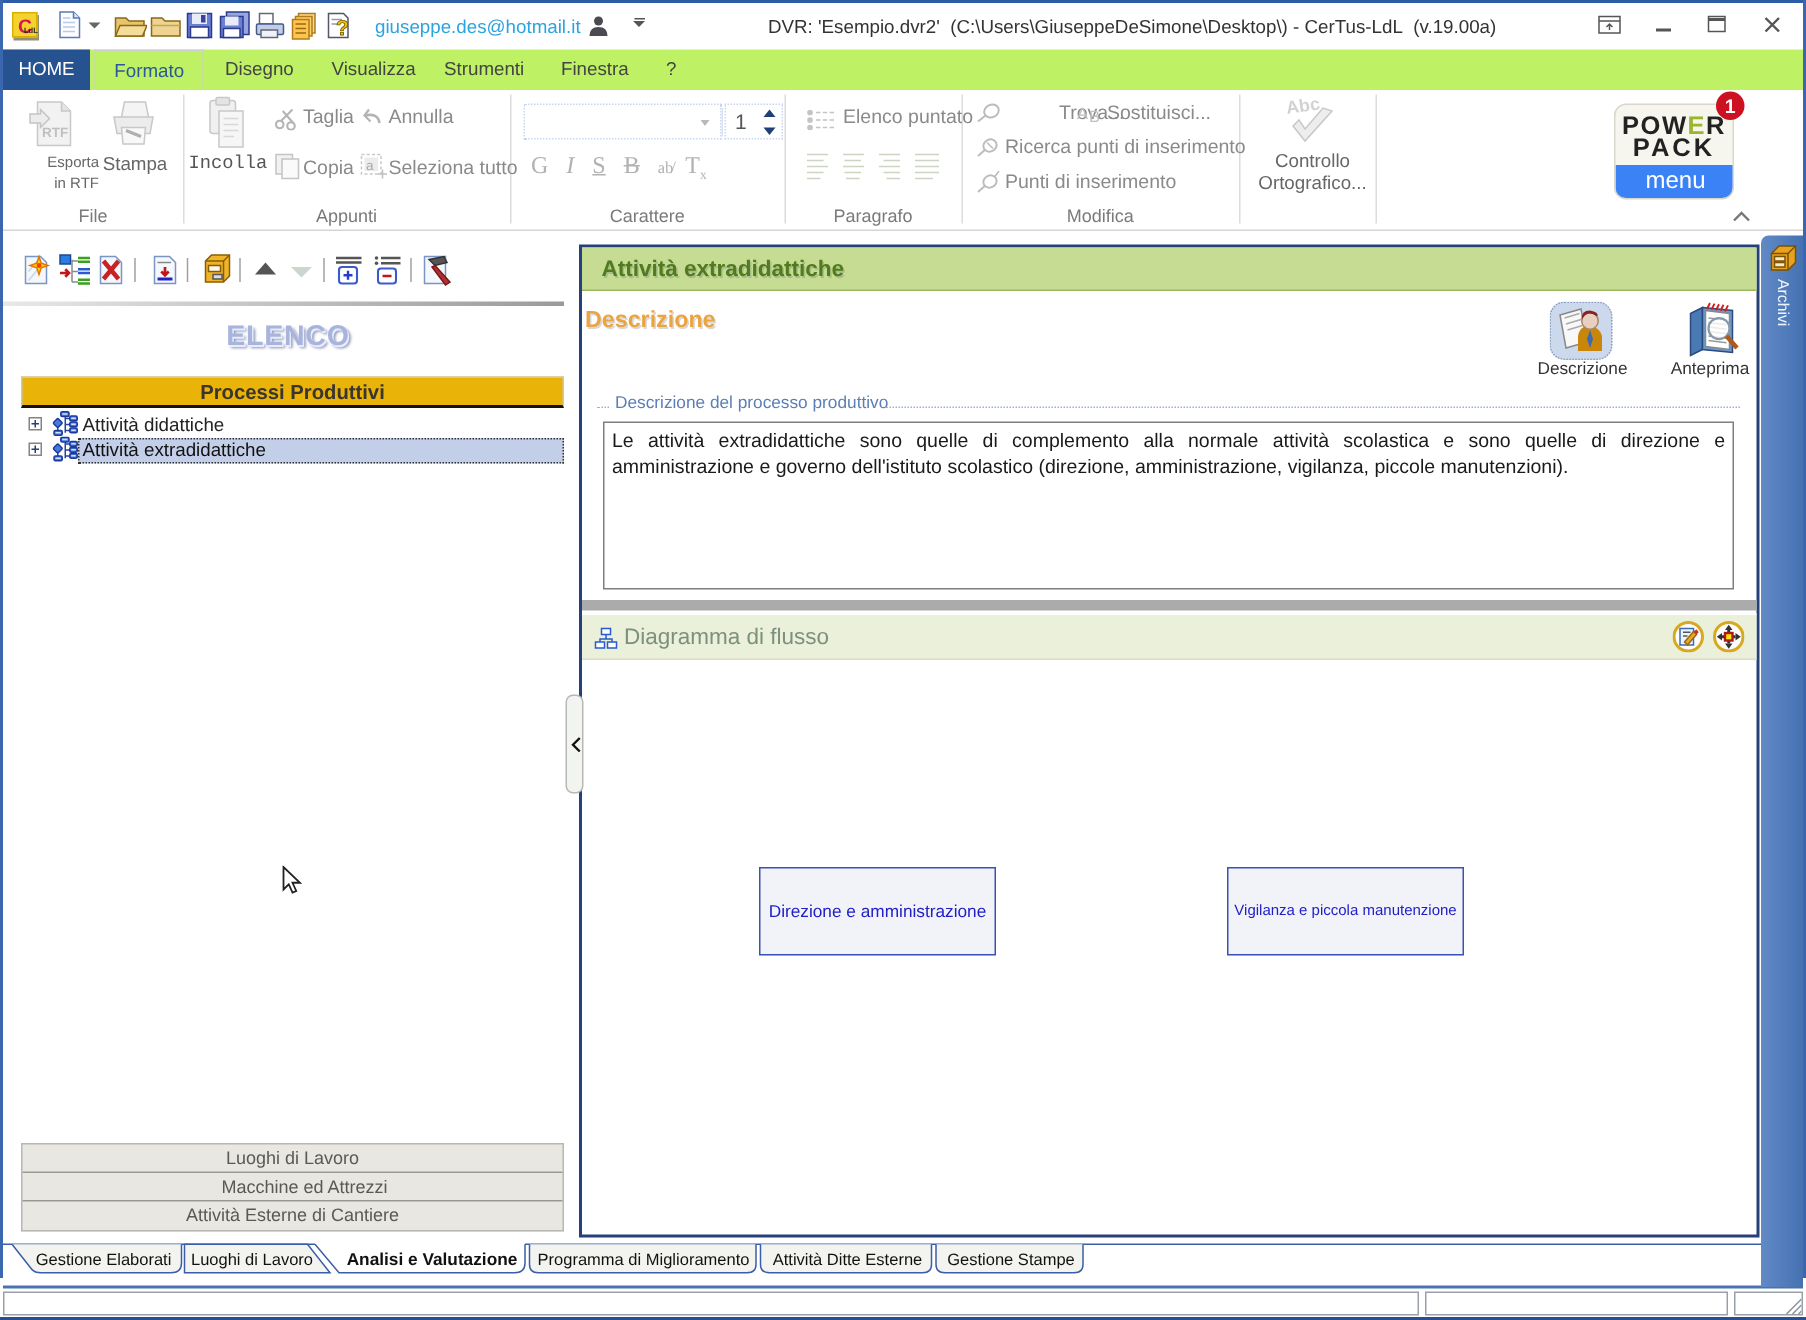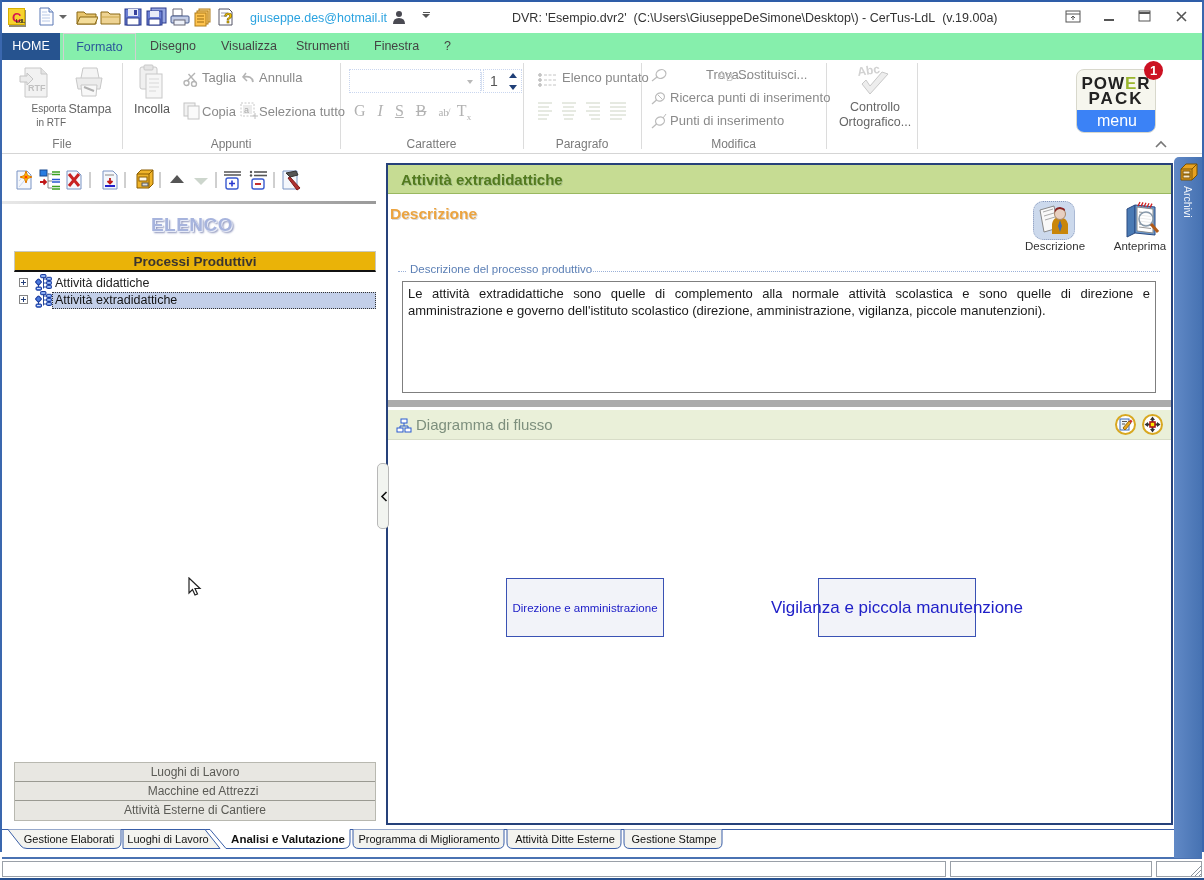--- a/index.html
+++ b/index.html
@@ -97,21 +97,21 @@
   <div class="abs" style="left:1102px;top:17px;width:10px;height:2px;background:#555;"></div>
   <svg class="abs" style="left:1136px;top:8px" width="13" height="13">
       <rect x="1" y="1" width="11" height="10" fill="none" stroke="#555"></rect>
       <path d="M1 3 L12 3" stroke="#555" stroke-width="2"></path>
     </svg>
   <svg class="abs" style="left:1173px;top:8px" width="13" height="13">
       <path d="M2 2 L11 11 M11 2 L2 11" stroke="#555" stroke-width="1.6"></path>
     </svg>
 </div>
 
-<div id="tabrow" class="abs" style="left:2px;top:33px;width:1200px;height:27px;background:#86efac;font-size:12.5px;">
+<div id="tabrow" class="abs" style="left:2px;top:33px;width:1200px;height:27px;background:#bef264;font-size:12.5px;">
   <div class="abs" style="left:0;top:0;width:58px;height:27px;background:#26538f;color:#fff;text-align:center;line-height:27px;">HOME</div>
   <div class="abs" style="left:61px;top:0;width:73px;height:27px;border:1px solid #d0d0d0;border-bottom:none;color:#2b579a;text-align:center;line-height:26px;">Formato</div>
   <div class="abs" style="left:148px;top:6px;color:#444;">Disegno</div>
   <div class="abs" style="left:219px;top:6px;color:#444;">Visualizza</div>
   <div class="abs" style="left:294px;top:6px;color:#444;">Strumenti</div>
   <div class="abs" style="left:372px;top:6px;color:#444;">Finestra</div>
   <div class="abs" style="left:442px;top:6px;color:#444;">?</div>
 </div>
 
 <div id="ribbon" class="abs" style="left:2px;top:60px;width:1200px;height:94px;background:#fff;border-bottom:1px solid #d5d5d5;color:#8a8a8a;">
@@ -145,21 +145,21 @@
   <div class="abs" style="left:56px;top:42px;width:64px;text-align:center;font-size:12.5px;color:#666;">Stampa</div>
 
   <svg class="abs" style="left:134px;top:4px" width="32" height="36">
       <rect x="4" y="3" width="17" height="22" rx="2" fill="#f0f0f0" stroke="#c8c8c8"></rect>
       <rect x="8" y="1" width="9" height="5" rx="1" fill="#e4e4e4" stroke="#c8c8c8"></rect>
       <rect x="10" y="10" width="16" height="24" fill="#f6f6f6" stroke="#c8c8c8"></rect>
       <g stroke="#d8d8d8">
         <path d="M13 15h10M13 19h10M13 23h10M13 27h7"></path>
       </g>
     </svg>
-  <div class="abs" style="left:120px;top:42px;width:60px;text-align:center;font-size:12.5px;color:#555;">Incolla</div>
+  <div class="abs" style="left:120px;top:42px;width:60px;text-align:center;font-size:12.5px;color:#555;font-family:Liberation Mono, monospace;">Incolla</div>
   <svg class="abs" style="left:181px;top:11px" width="16" height="16">
       <g fill="none" stroke="#b4b4b4" stroke-width="1.4">
         <circle cx="3.5" cy="12" r="2.5"></circle>
         <circle cx="11" cy="13" r="2.5"></circle>
         <path d="M4 10 L12 2 M5.5 3 L12.5 11"></path>
       </g>
     </svg>
   <div class="abs" style="left:200px;top:10px;font-size:13px;">Taglia</div>
   <svg class="abs" style="left:238px;top:10px" width="17" height="15">
       <path d="M6 3 L3 7 L7 11" fill="none" stroke="#b4b4b4" stroke-width="1.5"></path>
@@ -464,21 +464,21 @@
           <path d="M10.5 18.5 L13 15 L8 15 Z"></path>
           <path d="M2.5 10.5 L6 8 L6 13 Z"></path>
           <path d="M18.5 10.5 L15 8 L15 13 Z"></path>
           <path d="M9.5 6h2v3h-2zM9.5 12h2v3h-2zM6 9.5h3v2H6zM12 9.5h3v2h-3z"></path>
         </g>
         <rect x="8" y="8" width="5" height="5" fill="#ffe800" stroke="#b01818" stroke-width="1.6"></rect>
       </svg>
   </div>
 
   <div class="abs" style="left:118px;top:413px;width:158px;height:59px;background:#f2f3f9;border:1px solid #3a52b4;color:#2020c8;font-size:11.5px;display:flex;align-items:center;justify-content:center;text-align:center;white-space:nowrap;">Direzione e amministrazione</div>
-  <div class="abs" style="left:430px;top:413px;width:158px;height:59px;background:#f2f3f9;border:1px solid #3a52b4;color:#2020c8;font-size:17px;display:flex;align-items:center;justify-content:center;text-align:center;white-space:nowrap;">Vigilanza e piccola manutenzione</div>
+  <div class="abs" style="left:430px;top:413px;width:158px;height:59px;background:#f2f3f9;border:1px solid #3a52b4;color:#2020c8;font-size:10px;display:flex;align-items:center;justify-content:center;text-align:center;white-space:nowrap;">Vigilanza e piccola manutenzione</div>
 </div>
 
 <div id="archivi" class="abs" style="left:1174px;top:157px;width:28px;height:701px;z-index:2;background:linear-gradient(90deg,#6189c6,#4672b2);border-top-left-radius:5px;">
   <svg class="abs" style="left:5px;top:6px" width="20" height="18">
       <path d="M2 6 L7 1 L18 1 L18 12 L13 17 L2 17 Z" fill="#e8a220" stroke="#7a5200"></path>
       <path d="M2 6 L13 6 L13 17" fill="none" stroke="#7a5200"></path>
       <path d="M13 6 L18 1" stroke="#7a5200"></path>
       <rect x="4" y="8" width="7" height="3" fill="#f8e8c8" stroke="#7a5200"></rect>
       <rect x="4" y="12" width="7" height="3" fill="#f8e8c8" stroke="#7a5200"></rect>
     </svg>

